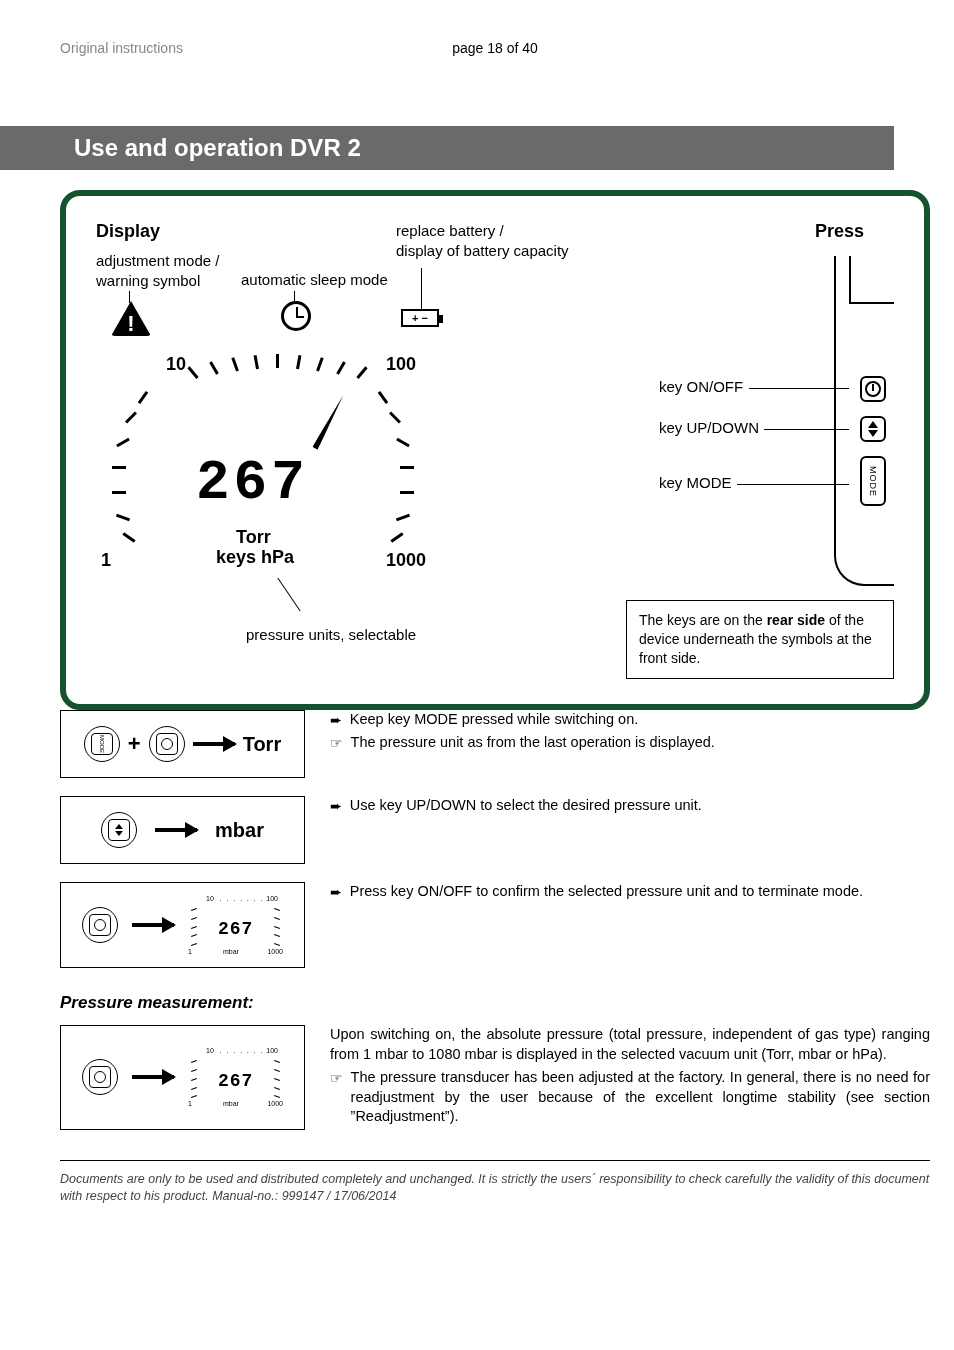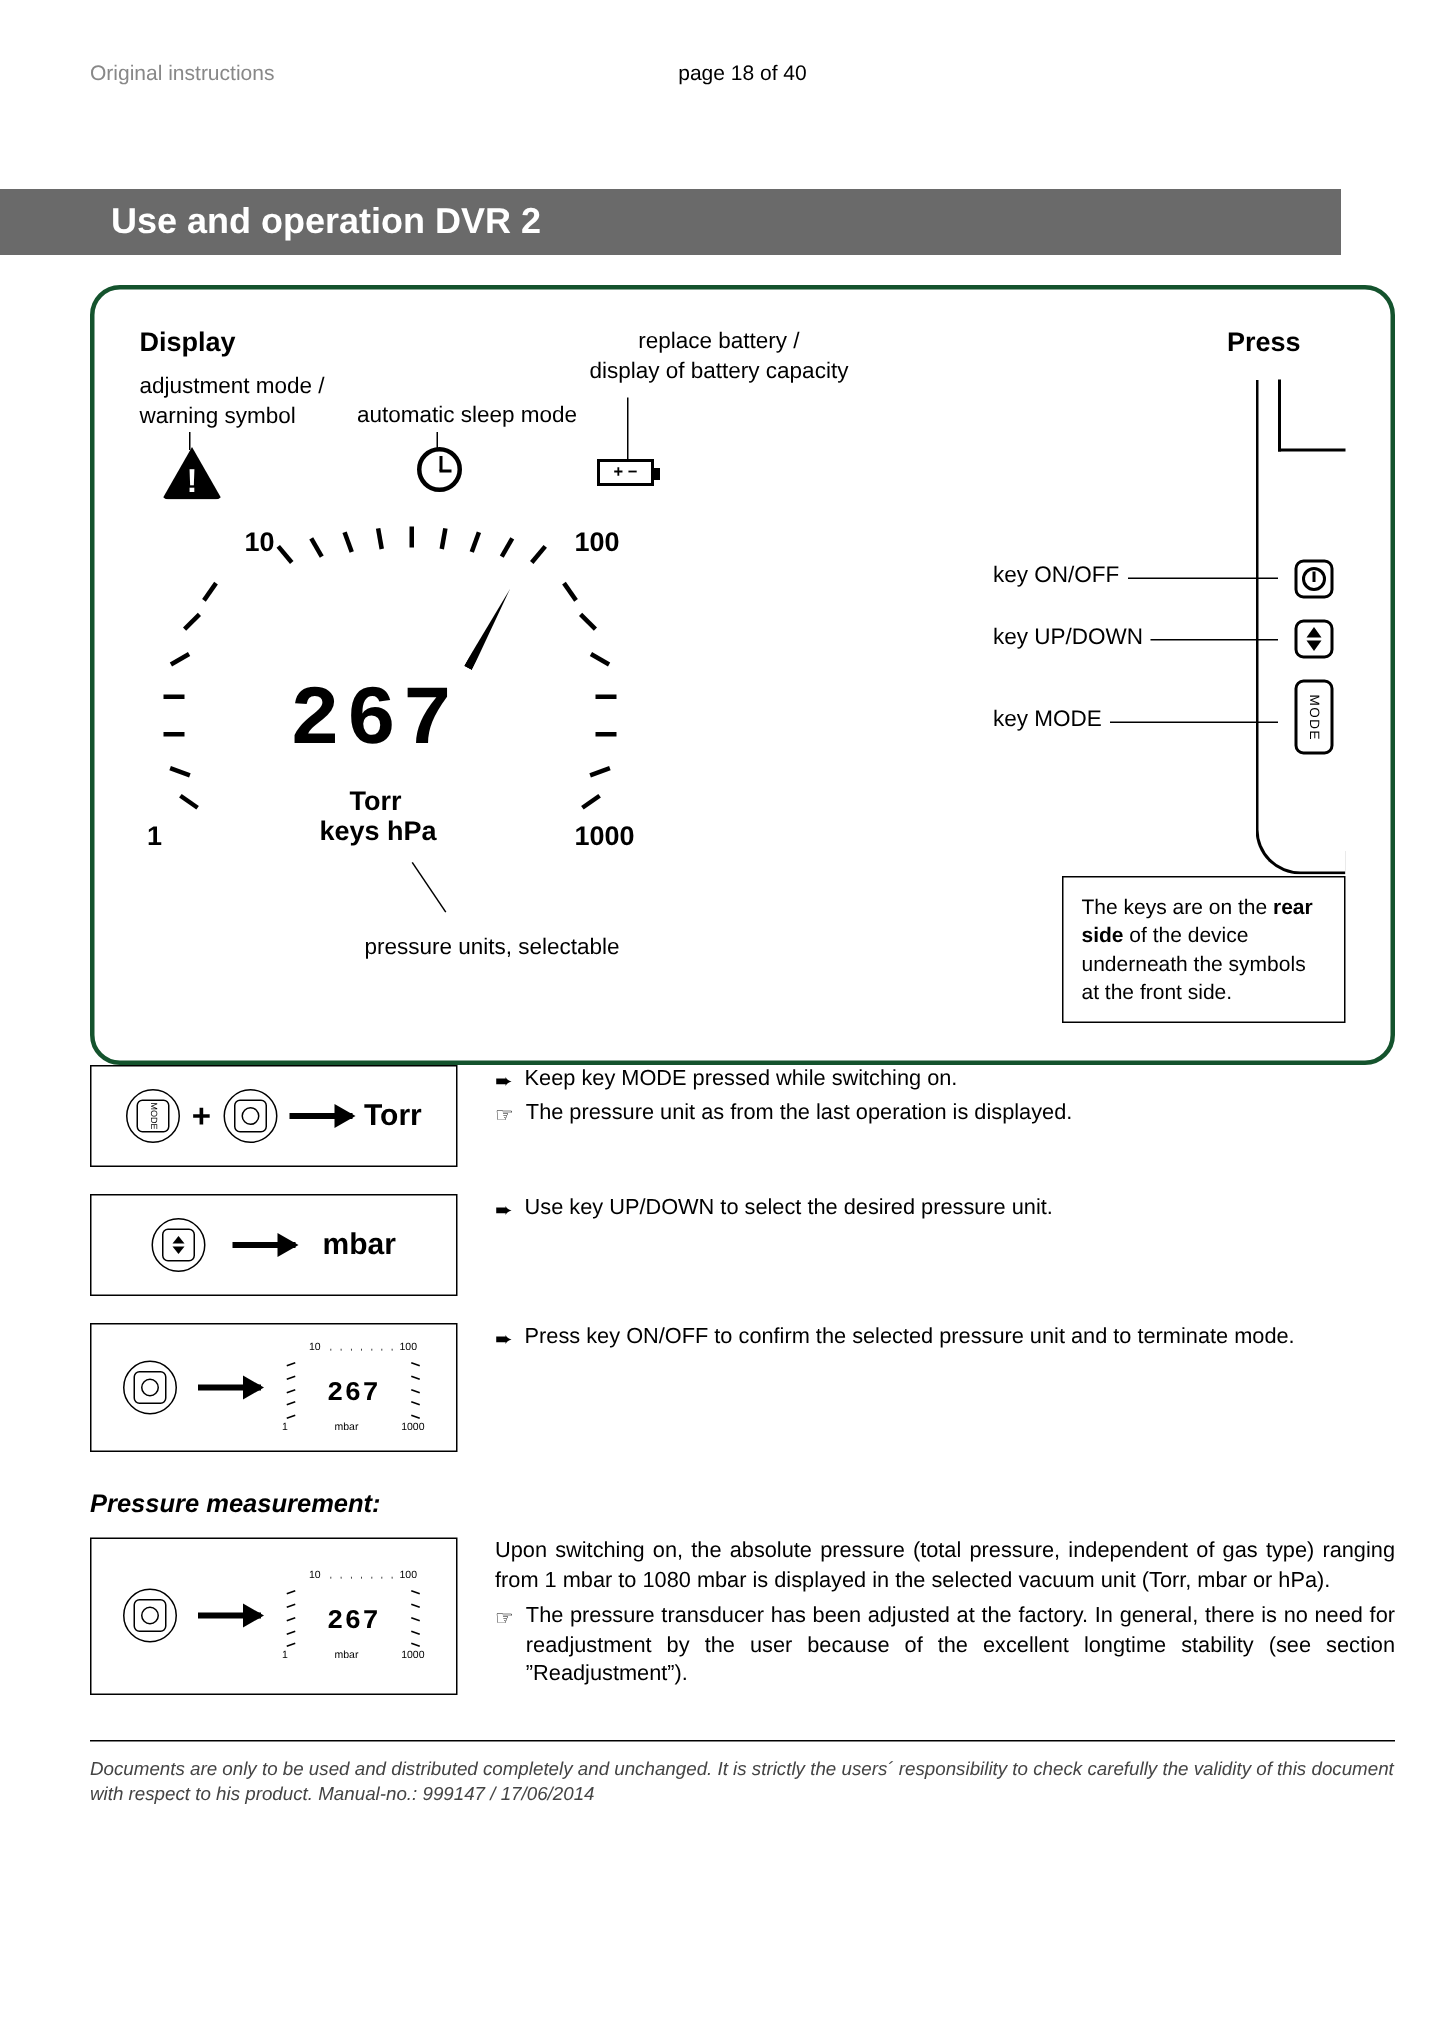--- a/index.html
+++ b/index.html
@@ -5,21 +5,21 @@
   * { box-sizing: border-box; margin: 0; padding: 0; }
   body { font-family: Arial, Helvetica, sans-serif; font-size: 14px; color: #000; background: #fff; width: 954px; margin: 0 auto; padding: 0; }
   .page { padding: 40px 24px 50px 60px; }
   .header-line { display: flex; justify-content: space-between; color: #888; font-size: 14px; margin-bottom: 20px; }
   .header-line .left { flex: 1; }
   .header-line .center { flex: 1; text-align: center; color: #000; }
   .header-line .right { flex: 1; }
   .section-title-bar { background: #6a6a6a; color: #fff; font-size: 24px; font-weight: bold; padding: 8px 14px; }
   .section-title-bar-wrap { display:flex; }
   .section-title-bar-stub { background:#6a6a6a; width:60px; }
-  .diagram-box { border: 3px solid #14532d; border-radius: 20px; padding: 20px 25px 30px 25px; margin-top: 20px; position: relative; height: 520px; }
+  .diagram-box { border: 6px solid #14532d; border-radius: 20px; padding: 20px 25px 30px 25px; margin-top: 20px; position: relative; height: 520px; }
   .diagram-box .d-title-left { font-weight: bold; font-size: 18px; position: absolute; top: 25px; left: 30px; }
   .diagram-box .d-title-right { font-weight: bold; font-size: 18px; position: absolute; top: 25px; right: 60px; }
   .diagram-box .replace-label { position:absolute; top: 25px; left: 330px; font-size:15px; line-height:1.3; }
   .diagram-box .adj-label { position:absolute; top:55px; left:30px; font-size:15px; line-height:1.3; }
   .diagram-box .sleep-label { position:absolute; top:75px; left:175px; font-size:15px; }
   .diagram-box .units-label { position:absolute; top:430px; left:180px; font-size:15px; }
   .warn-icon { position:absolute; top:105px; left:45px; width:40px; height:35px; background:#000; clip-path: polygon(50% 0, 100% 100%, 0 100%); border-radius:4px; display:flex; align-items:center; justify-content:center; }
   .warn-icon::before { content:"!"; color:#fff; font-weight:bold; font-size:22px; position:relative; top:5px; }
   .clock-icon { position:absolute; top:105px; left:215px; width:30px; height:30px; border:3px solid #000; border-radius:50%; }
   .clock-icon::before { content:""; position:absolute; top:3px; left:12px; width:2px; height:10px; background:#000; }
@@ -46,21 +46,21 @@
   .key-power::after { content:""; position:absolute; top:6px; width:2px; height:7px; background:#000; }
   .key-updown { top:160px; flex-direction:column; }
   .key-updown .tri-up { width:0; height:0; border-left:5px solid transparent; border-right:5px solid transparent; border-bottom:7px solid #000; margin-bottom:2px; }
   .key-updown .tri-dn { width:0; height:0; border-left:5px solid transparent; border-right:5px solid transparent; border-top:7px solid #000; }
   .key-mode { top:200px; height:50px; font-size:9px; writing-mode: vertical-rl; letter-spacing:1px; }
   .key-label { position:absolute; font-size:15px; }
   .kl-onoff { top:122px; left:0; }
   .kl-updown { top:163px; left:0; }
   .kl-mode { top:218px; left:0;text-align:center; }
   .kl-line { position:absolute; height:1px; background:#000; }
-  .keys-note { border:1px solid #000; padding:10px 12px; position:absolute; bottom:25px; right:30px; width:189px; font-size:14px; line-height:1.35; }
+  .keys-note { border:1px solid #000; padding:10px 12px; position:absolute; bottom:25px; right:30px; width:268px; font-size:14px; line-height:1.35; }
   .subheading { font-style: italic; font-weight: bold; font-size: 17px; margin-top: 25px; margin-bottom: 12px; }
   .step-row { display:flex; margin-bottom: 18px; gap: 25px; }
   .step-img { border:1.5px solid #000; width:245px; flex-shrink:0; display:flex; align-items:center; justify-content:center; padding:12px 8px; gap:8px; position:relative; min-height:68px; }
   .step-text { flex:1; font-size:14.5px; line-height:1.35; padding-top:0; }
   .step-text .bullet-row { display:flex; gap:8px; margin-bottom:3px; }
   .step-text .bullet-row .blt { flex-shrink:0; font-size:14px; padding-top:1px; }
   .step-text .bullet-row .txt { flex:1; text-align:justify; }
   .round-btn { width:36px; height:36px; border:1.5px solid #000; border-radius:50%; display:flex; align-items:center; justify-content:center; }
   .round-btn .inner { width:22px; height:22px; border:1.5px solid #000; border-radius:4px; display:flex; align-items:center; justify-content:center; font-size:8px; flex-direction:column; }
   .round-btn .inner-power::before { content:""; width:10px; height:10px; border:1.5px solid #000; border-radius:50%; display:block; }
@@ -102,21 +102,21 @@
 <div class="section-title-bar-wrap">
   <div class="section-title-bar-stub"></div>
   <div class="section-title-bar" style="flex:1; margin-right:60px;">Use and operation DVR 2</div>
 </div>
 
 <div class="page" style="padding-top:0;">
 
   <div class="diagram-box">
     <div class="d-title-left">Display</div>
     <div class="d-title-right">Press</div>
-    <div class="replace-label" style="white-space:pre-line;text-align:center;">replace battery /
+    <div class="replace-label" style="white-space:pre-line;">replace battery /
 display of battery capacity</div>
     <div class="adj-label" style="white-space:pre-line;">adjustment mode /
 warning symbol</div>
     <div class="sleep-label">automatic sleep mode</div>
 
     <div class="conn-line" style="top:95px; left:63px; width:1px; height:12px;"></div>
     <div class="conn-line" style="top:95px; left:228px; width:1px; height:12px;"></div>
     <div class="conn-line" style="top:72px; left:355px; width:1px; height:42px;"></div>
     <div class="conn-line" style="top:398px; left:203px; width:40px; height:1px; transform:rotate(56deg);"></div>
 

